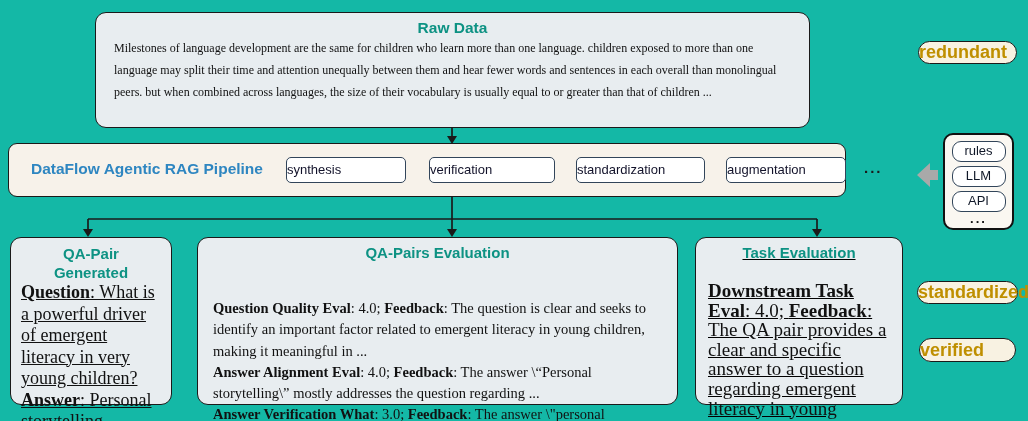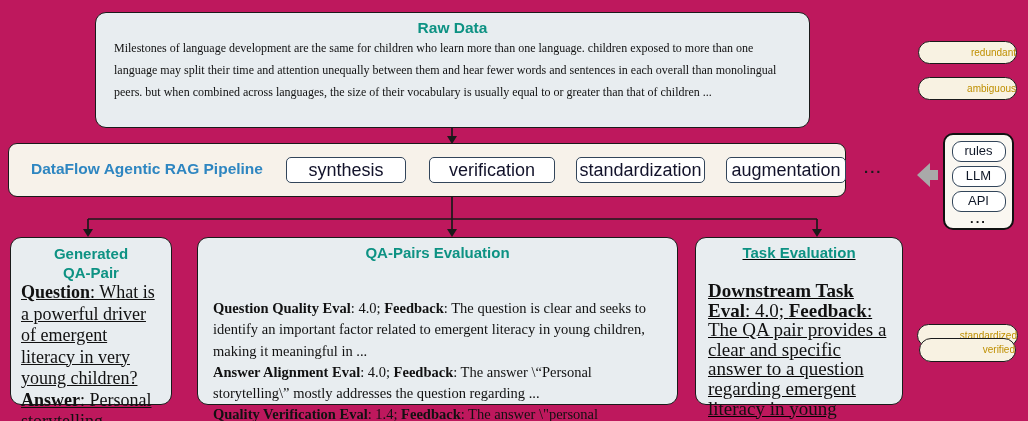--- a/index.html
+++ b/index.html
@@ -1,47 +1,47 @@
 <!DOCTYPE html>
 <html><head>
 <meta charset="utf-8">
 <style>
   html,body{margin:0;padding:0;background:#ffffff;}
-  .canvas{position:relative;width:1028px;height:421px;background:#be185d;overflow:hidden;
+  .canvas{position:relative;width:1028px;height:421px;background:#14b8a6;overflow:hidden;
           font-family:"Liberation Sans",sans-serif;}
   .abs{position:absolute;box-sizing:border-box;}
   svg.overlay{position:absolute;left:0;top:0;pointer-events:none;}
 
   
   .node{background:#e8edf0;border:1.6px solid #1a1a1a;border-radius:11px;}
   
   .cream{background:#f7f2ea;border:1.6px solid #1a1a1a;border-radius:9px;}
 
   .node-title{color:#0d9283;font-weight:bold;font-size:15px;text-align:center;line-height:19px;}
   .serif{font-family:"Liberation Serif",serif;color:#111111;}
 
   
   .rawdata-body{font-size:12px;line-height:22px;}
 
   
   .pipe-title{color:#2e86c1;font-weight:bold;font-size:15.5px;}
   .stage{background:#ffffff;border:1.4px solid #32455a;border-radius:5px;
-         font-size:18px;color:#12122a;text-align:center;line-height:24px;height:26px;}
+         font-size:13px;color:#12122a;line-height:24px;height:26px;}
   .dots{font-weight:bold;font-size:15px;color:#1a1a1a;letter-spacing:2px;}
 
   
   .evaltext{font-size:14.5px;line-height:21.3px;margin-top:36px;}
   .evaltext p, .qabody p{margin:0;}
   .qabody{font-size:18px;line-height:21.5px;text-decoration:underline;}
   .taskbody{font-size:19px;line-height:19.6px;}
   b{font-weight:bold;}
 
   
   .badge{background:#f8f2e2;border:1.6px solid #1a1a1a;border-radius:12px;
-         color:#bf8f00;font-weight:normal;font-size:10px;text-align:right;line-height:21px;}
+         color:#bf8f00;font-weight:bold;font-size:18px;text-align:left;line-height:21px;}
 
   
   .tools{background:#faf7f1;border:2px solid #111111;border-radius:10px;}
   .tool-item{background:#ffffff;border:1.3px solid #32455a;border-radius:9px;
              font-size:13px;color:#101828;text-align:center;line-height:17px;height:19px;
              width:52px;margin:4px auto 0 auto;}
   .tool-dots{text-align:center;font-weight:bold;font-size:13px;letter-spacing:2px;color:#111;line-height:14px;}
 </style>
 </head>
 <body>
@@ -62,61 +62,60 @@
 
     <polygon points="917,175 930,163 930,170 938,170 938,180 930,180 930,187" fill="#a9a9a9"></polygon>
   </svg>
 
   <div class="abs node" style="left:95px;top:12px;width:715px;height:116px;padding:5px 18px;">
     <div class="node-title" style="font-size:15.5px;">Raw Data</div>
     <div class="serif rawdata-body">Milestones of language development are the same for children who learn more than one language. children exposed to more than one language may split their time and attention unequally between them and hear fewer words and sentences in each overall than monolingual peers. but when combined across languages, the size of their vocabulary is usually equal to or greater than that of children ...</div>
   </div>
 
   <div class="abs badge" style="left:918px;top:41px;width:99px;height:23px;">redundant</div>
-  <div class="abs badge" style="left:918px;top:77px;width:99px;height:23px;">ambiguous</div>
 
   <div class="abs cream" style="left:8px;top:143px;width:838px;height:54px;">
     <div class="abs pipe-title" style="left:22px;top:16px;">DataFlow Agentic RAG Pipeline</div>
     <div class="abs stage" style="left:277px;top:13px;width:120px;">synthesis</div>
     <div class="abs stage" style="left:420px;top:13px;width:126px;">verification</div>
     <div class="abs stage" style="left:717px;top:13px;width:120px;">augmentation</div>
     <div class="abs stage" style="left:567px;top:13px;width:129px;">standardization</div>
     <div class="abs dots" style="left:855px;top:15px;">...</div>
   </div>
 
   <div class="abs tools" style="left:943px;top:133px;width:71px;height:97px;padding-top:2px;">
     <div class="tool-item">rules</div>
     <div class="tool-item">LLM</div>
     <div class="tool-item">API</div>
     <div class="tool-dots">...</div>
   </div>
 
   <div class="abs node" style="left:10px;top:237px;width:162px;height:168px;padding:6px 10px;">
     <div class="node-title">
+      <span style="display:block">QA-Pair</span>
       <span style="display:block">Generated</span>
-      <span style="display:block">QA-Pair</span>
     </div>
     <div class="serif qabody">
       <p><b>Question</b><span>: What is a powerful driver of emergent literacy in very young children?</span></p>
       <p><b>Answer</b><span>: Personal storytelling.</span></p>
     </div>
   </div>
 
   <div class="abs node" style="left:197px;top:237px;width:481px;height:168px;padding:5px 15px;">
     <div class="node-title">QA-Pairs Evaluation</div>
     <div class="serif evaltext">
       <p><b>Question Quality Eval</b><span>: 4.0; </span><b>Feedback</b><span>: The question is clear and seeks to identify an important factor related to emergent literacy in young children, making it meaningful in ...</span></p>
       <p><b>Answer Alignment Eval</b><span>: 4.0; </span><b>Feedback</b><span>: The answer \“Personal storytelling\” mostly addresses the question regarding ...</span></p>
-      <p><b>Quality Verification Eval</b><span>: 1.4; </span><b>Feedback</b><span>: The answer \"personal storytelling\" can be partially verified, as there is research ...</span></p>
+      <p><b>Answer Verification What</b><span>: 3.0; </span><b>Feedback</b><span>: The answer \"personal storytelling\" can be partially verified, as there is research ...</span></p>
     </div>
   </div>
 
   <div class="abs node" style="left:695px;top:237px;width:208px;height:168px;padding:5px 12px;text-decoration:underline;">
     <div class="node-title">Task Evaluation</div>
     <div class="serif taskbody">
       <p><b>Downstream Task Eval</b><span>: 4.0; </span><b>Feedback</b><span>: The QA pair provides a clear and specific answer to a question regarding emergent literacy in young children ...</span></p>
     </div>
   </div>
 
-  <div class="abs badge" style="left:917px;top:281px;width:101px;height:23px;margin-top:43px;">standardized</div>
+  <div class="abs badge" style="left:917px;top:281px;width:101px;height:23px;">standardized</div>
   <div class="abs badge" style="left:919px;top:338px;width:97px;height:24px;line-height:22px;">verified</div>
 
 </div>
 
 </body></html>

